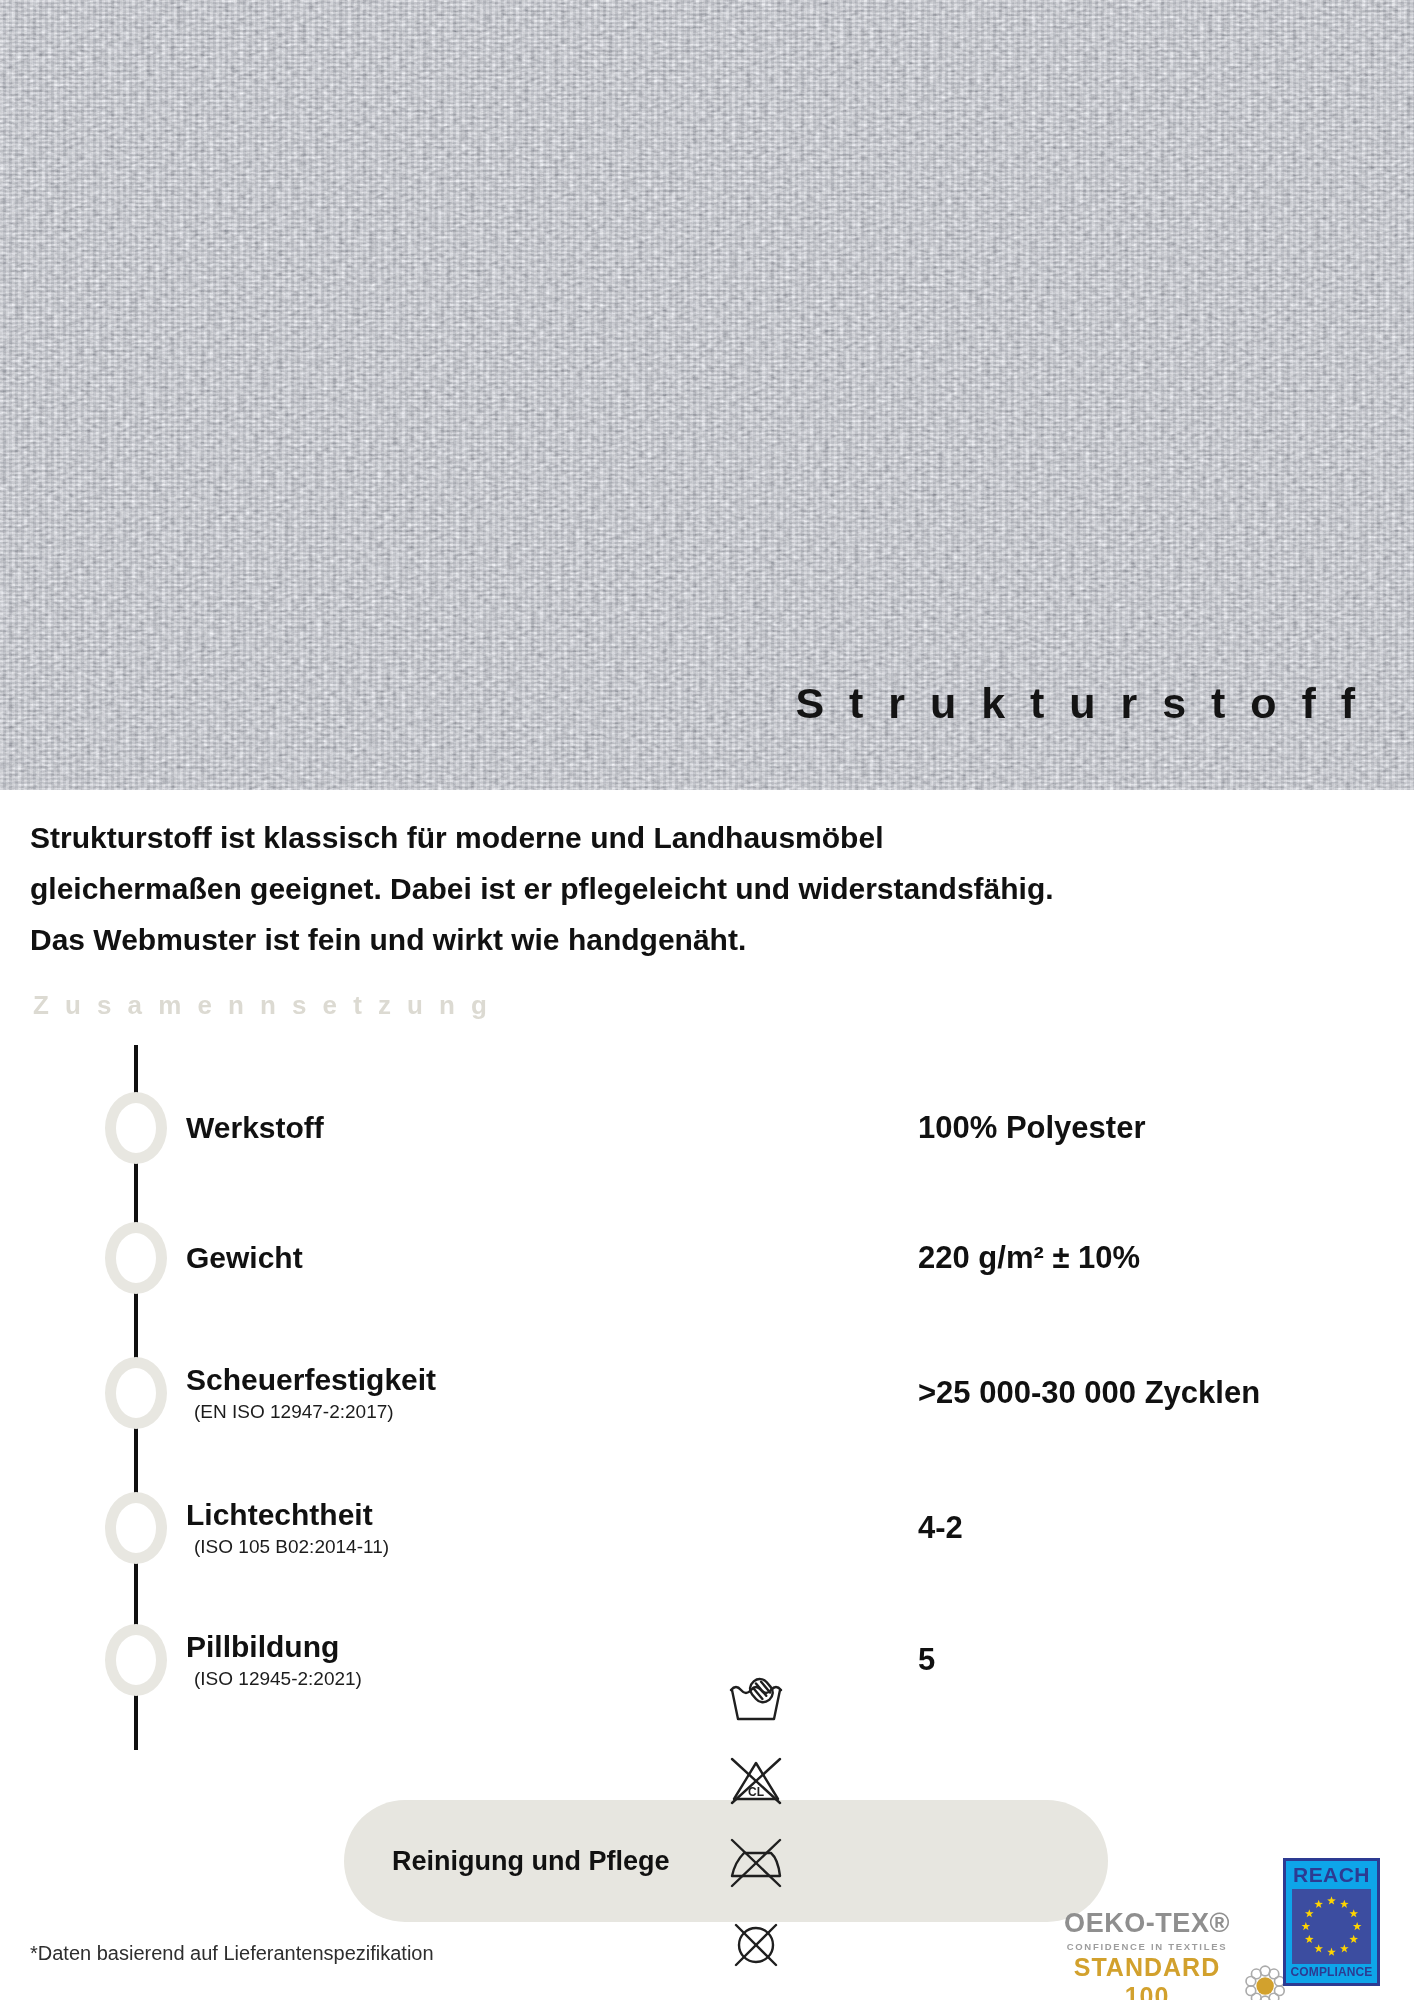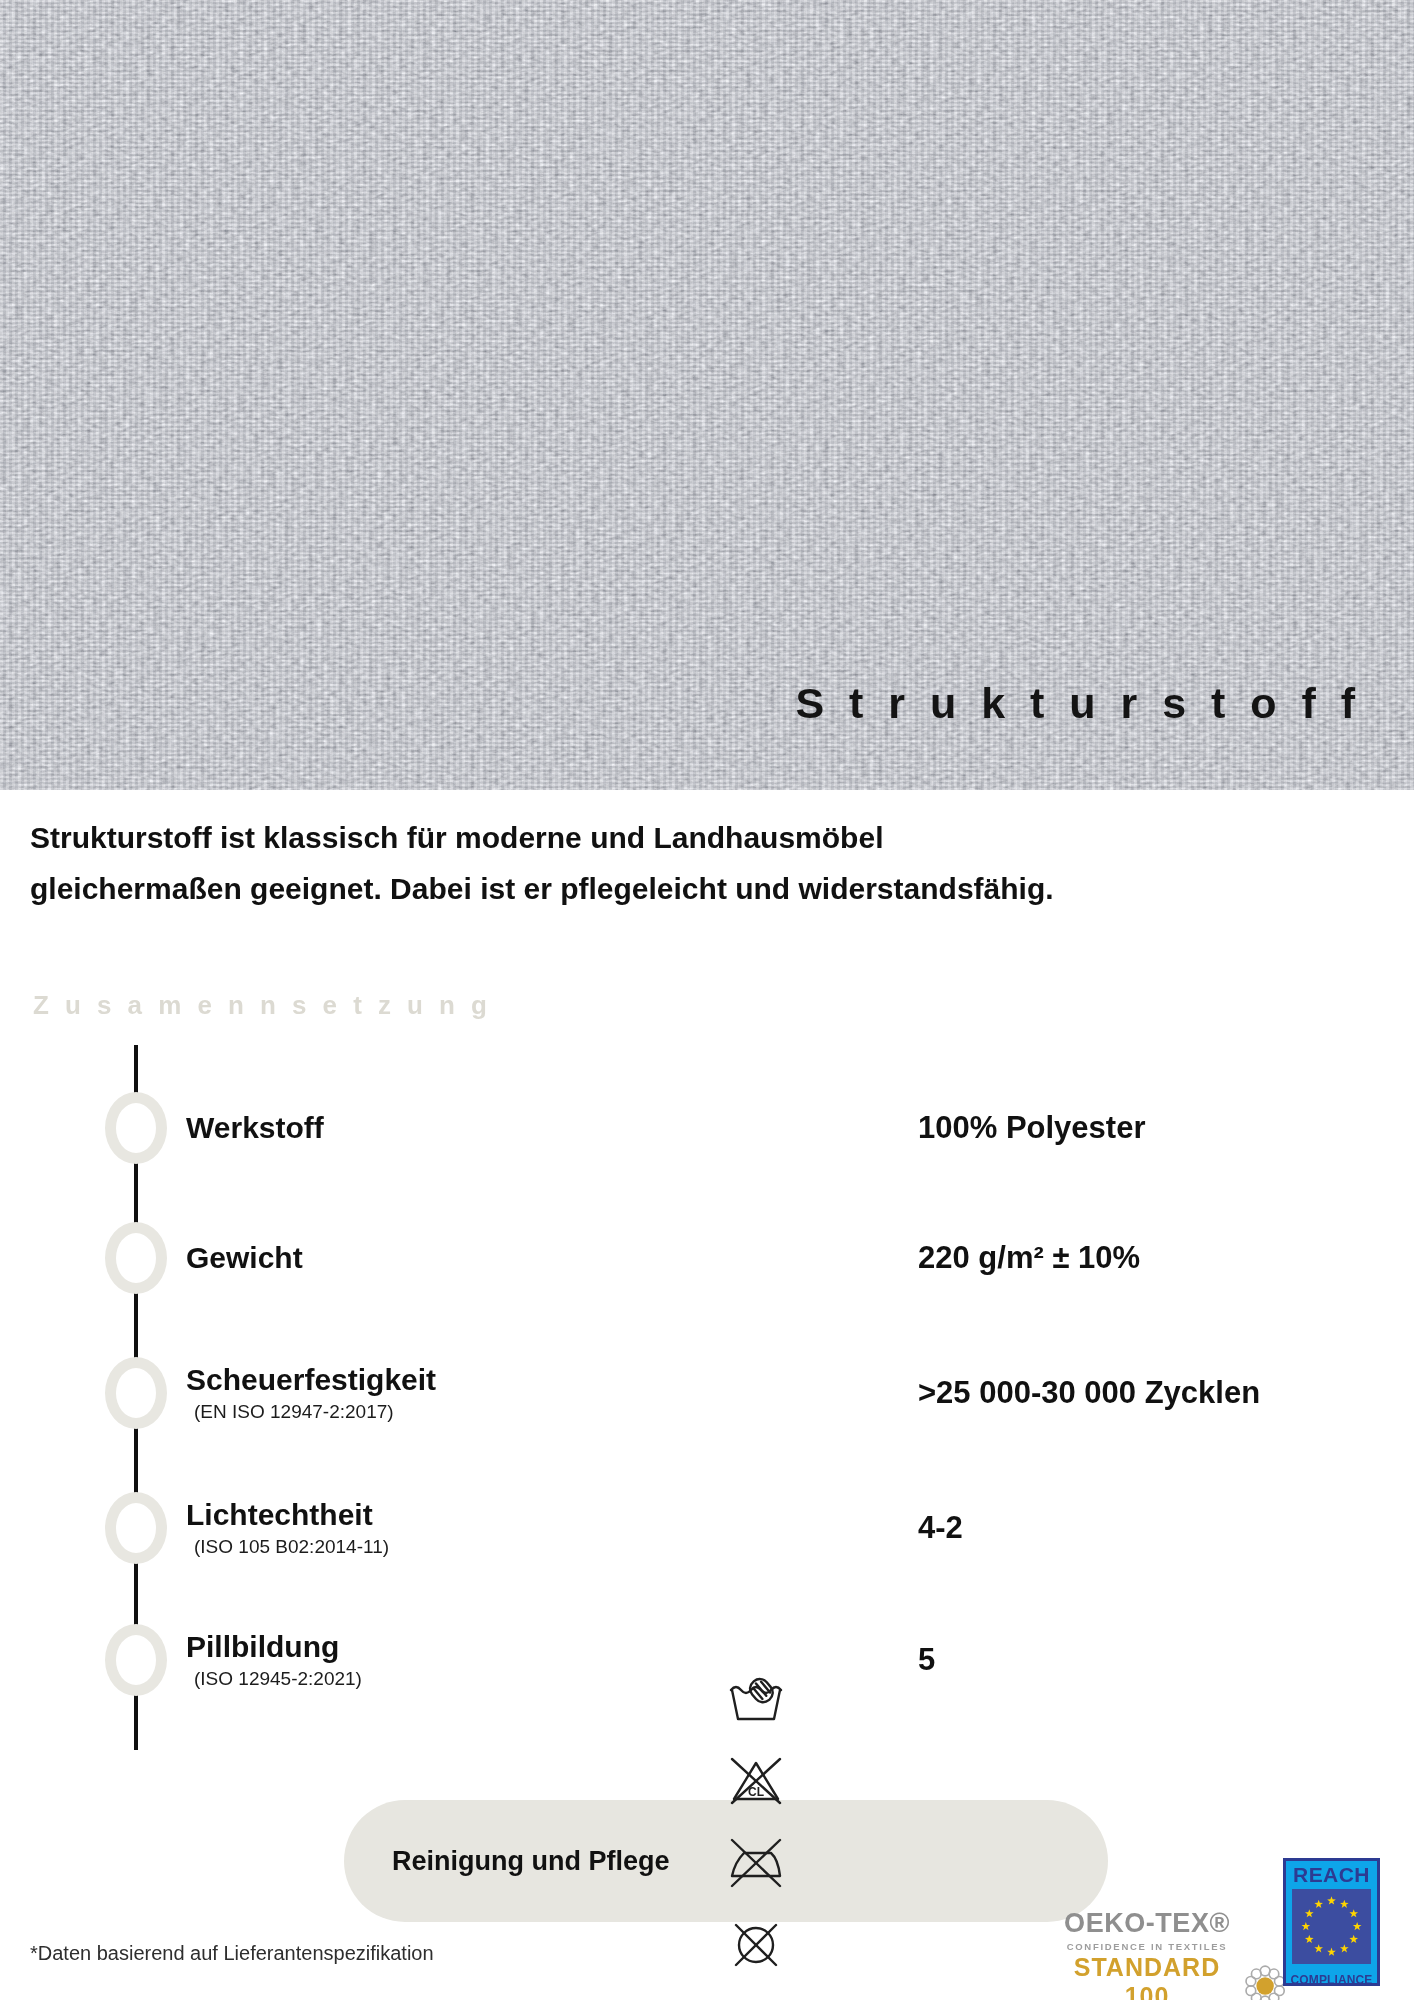--- a/index.html
+++ b/index.html
@@ -48,21 +48,21 @@
   .oeko-text{width:178px;text-align:center;}
   .oeko-brand{font-size:27px;font-weight:700;color:#8f8f8f;letter-spacing:.02em;}
   .oeko-tagline{font-size:9.5px;font-weight:700;color:#9d9d9d;letter-spacing:.18em;margin-top:2px;}
   .oeko-standard{font-size:25px;font-weight:700;color:#d2a12d;letter-spacing:.04em;margin-top:1px;}
   .oeko-flower{margin-left:2px;margin-bottom:-6px;}
 
   
   .reach{position:absolute;left:1283px;top:1858px;width:97px;height:128px;box-sizing:border-box;
      border:3px solid #2d3b92;background:#0ea5e9;text-align:center;}
   .reach-title{font-size:21px;font-weight:700;color:#2d3b92;letter-spacing:.02em;margin-top:2px;}
-  .reach-sub{font-size:12px;font-weight:700;color:#2d3b92;letter-spacing:.01em;margin-top:9px;}
+  .reach-sub{font-size:12px;font-weight:700;color:#2d3b92;letter-spacing:.01em;margin-top:1px;}
   .eu-stars{display:block;margin:2px auto 0 auto;}
 </style>
 </head>
 <body>
 
 <div class="page">
 
   <div class="hero">
     <svg class="noise" width="1414" height="790" xmlns="http://www.w3.org/2000/svg">
       <filter id="weaveF" x="0" y="0" width="100%" height="100%">
@@ -77,20 +77,21 @@
       </filter>
       <rect width="1414" height="790" filter="url(#weaveF)"></rect>
     </svg>
     <div class="weave-overlay"></div>
     <h1 class="hero-title">Strukturstoff</h1>
   </div>
 
   <div class="intro">
     <div>Strukturstoff ist klassisch für moderne und Landhausmöbel</div>
     <div>gleichermaßen geeignet. Dabei ist er pflegeleicht und widerstandsfähig.</div>
+    <div>Das Webmuster ist fein und wirkt wie handgenäht.</div>
   </div>
 
   <h2 class="section-heading">Zusamennsetzung</h2>
   <div class="timeline-line"></div>
 
   <div class="spec-row" style="top:1068px">
     <span class="spec-circle"></span>
     <div class="spec-label-group">
       <div class="spec-label">Werkstoff</div>
     </div>

